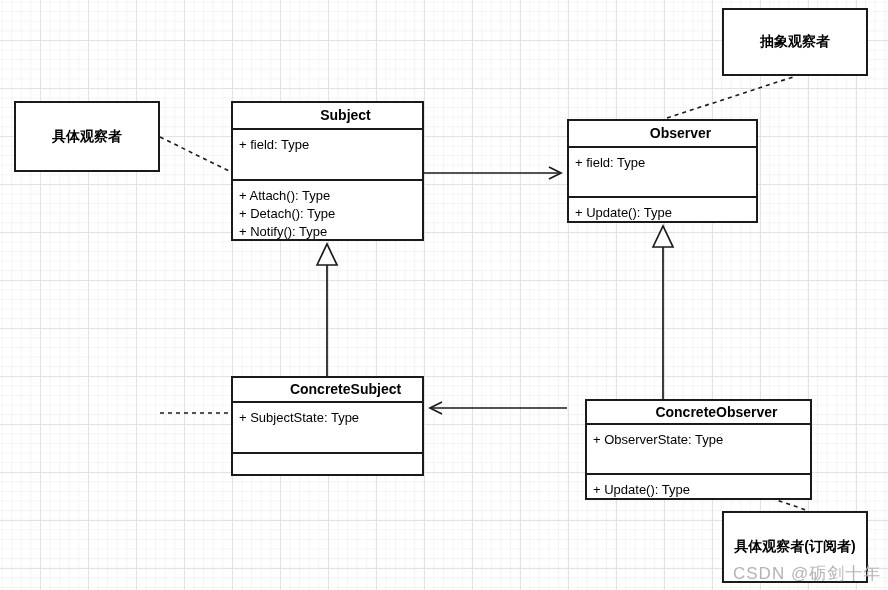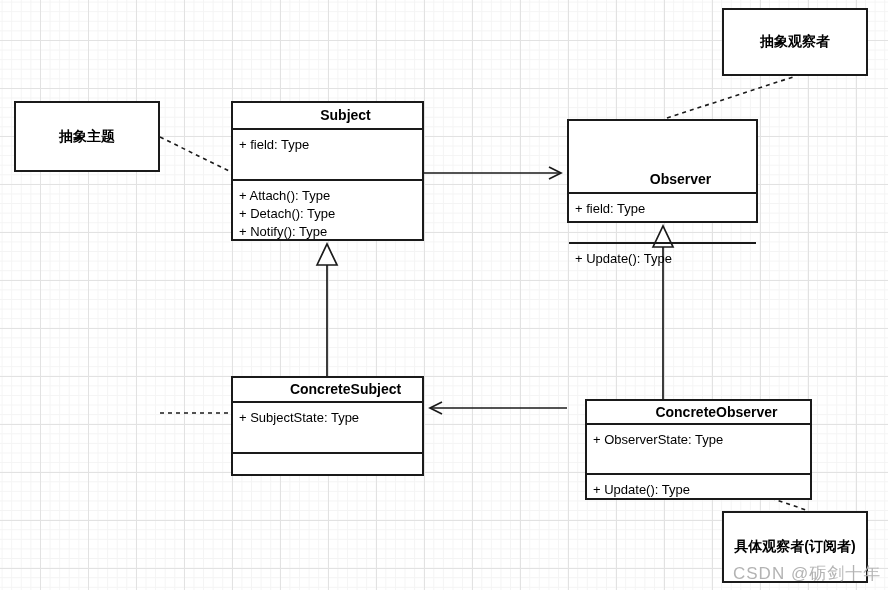--- a/index.html
+++ b/index.html
@@ -116,21 +116,21 @@
       <div>+ field: Type</div>
     </div>
     <div class="uml-section">
       <div>+ Attach(): Type</div>
       <div>+ Detach(): Type</div>
       <div>+ Notify(): Type</div>
     </div>
   </div>
 
   <div class="uml-class" style="left:567px; top:119px; width:191px; height:104px;">
-    <div class="uml-title" style="height:25px; line-height:25px;margin-top:46px;">Observer</div>
+    <div class="uml-title" style="height:25px; line-height:25px;">Observer</div>
     <div class="uml-section uml-attrs" style="height:26px;">
       <div>+ field: Type</div>
     </div>
     <div class="uml-section">
       <div>+ Update(): Type</div>
     </div>
   </div>
 
   <div class="uml-class" style="left:231px; top:376px; width:193px; height:100px;">
     <div class="uml-title" style="height:23px; line-height:23px;">ConcreteSubject</div>
@@ -143,21 +143,21 @@
   <div class="uml-class" style="left:585px; top:359px; width:227px; height:101px;margin-top:40px;">
     <div class="uml-title" style="height:22px; line-height:22px;">ConcreteObserver</div>
     <div class="uml-section uml-attrs" style="height:26px;">
       <div>+ ObserverState: Type</div>
     </div>
     <div class="uml-section">
       <div>+ Update(): Type</div>
     </div>
   </div>
 
-  <div class="note-box" style="left:14px; top:101px; width:146px; height:71px;">抽象主题</div>
+  <div class="note-box" style="left:14px; top:101px; width:146px; height:71px;">具体观察者</div>
 
   <div class="note-box" style="left:722px; top:8px; width:146px; height:68px;">抽象观察者</div>
 
 
   <div class="note-box" style="left:722px; top:511px; width:146px; height:72px;">具体观察者(订阅者)</div>
 
   <div class="watermark" style="left:733px; top:562px;">CSDN @砺剑十年</div>
 
 </div>
 

